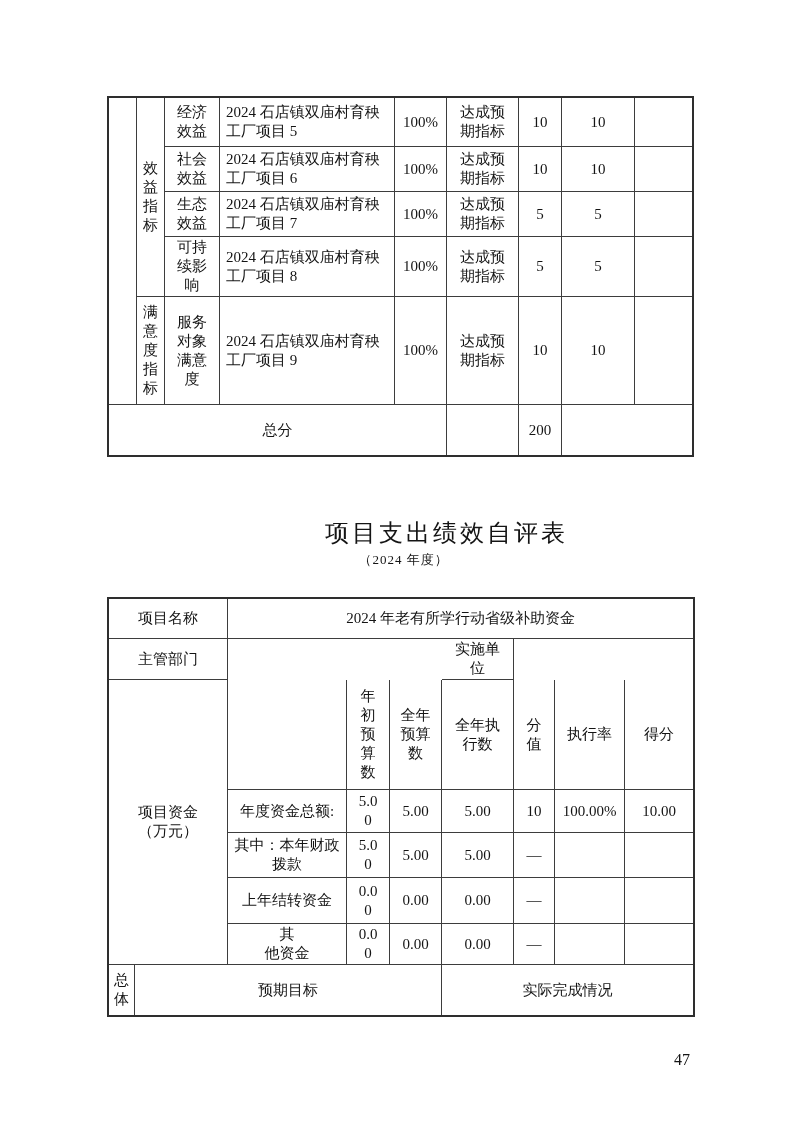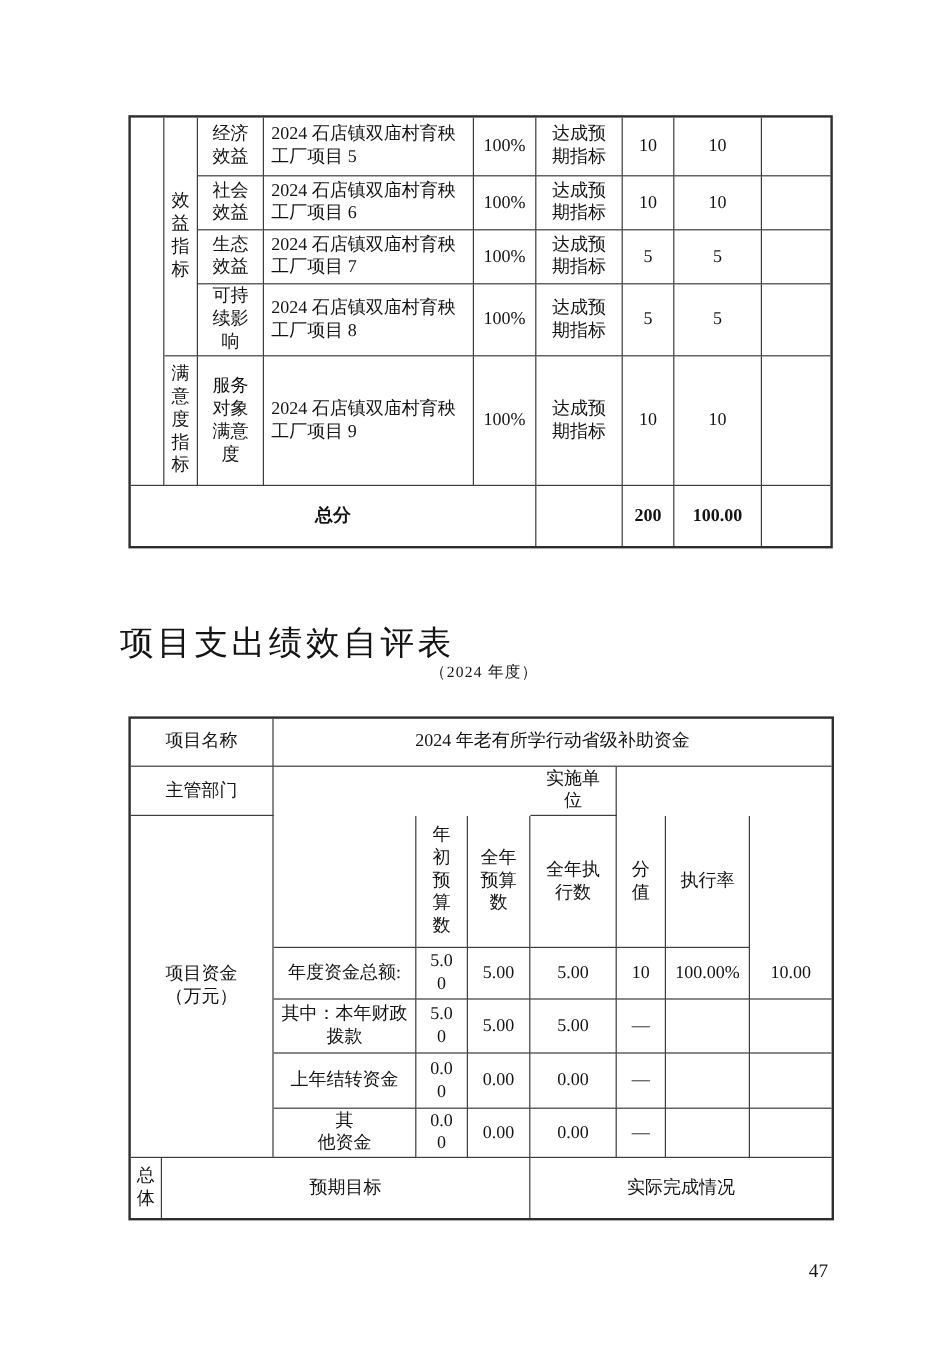--- a/index.html
+++ b/index.html
@@ -12,23 +12,23 @@
   .t2{left:107px;top:597px;
       grid-template-columns:26px 93px 119px 43px 52px 72px 41px 70px 68px;
       grid-template-rows:40px 41px 110px 43px 45px 46px 41px 50px;}
   .cell{border-right:1px solid #3d3d3d;border-bottom:1px solid #3d3d3d;
         display:flex;align-items:center;justify-content:center;
         text-align:center;white-space:pre-line;font-size:15px;line-height:19px;
         padding:1px 2px;box-sizing:border-box;overflow:hidden;}
   .cell.left{justify-content:flex-start;text-align:left;padding-left:6px;}
   .noR{border-right:none;}
   .noB{border-bottom:none;}
-  .bold{font-weight:bold;}
-  .t2-title{position:absolute;left:100px;right:0;top:517px;text-align:left;
-            font-size:28px;letter-spacing:3px;}
+  .bold{font-weight:normal;}
+  .t2-title{position:absolute;left:100px;right:0;top:517px;text-align:center;
+            font-size:24px;letter-spacing:3px;}
   .t2-sub{position:absolute;left:14px;right:0;top:551px;text-align:center;
           font-size:13px;letter-spacing:1px;}
   .pageno{position:absolute;left:660px;top:1051px;width:44px;text-align:center;
           font-size:16px;}
 </style>
 </head>
 <body>
 
 <div class="page">
 
@@ -98,21 +98,20 @@
     <div class="cell" style="grid-area:5/5/6/6">100%</div>
     <div class="cell" style="grid-area:5/6/6/7">达成预
 期指标</div>
     <div class="cell" style="grid-area:5/7/6/8">10</div>
     <div class="cell" style="grid-area:5/8/6/9">10</div>
     <div class="cell noR" style="grid-area:5/9/6/10"></div>
 
     <div class="cell bold noB" style="grid-area:6/1/7/6">总分</div>
     <div class="cell noB" style="grid-area:6/6/7/7"></div>
     <div class="cell bold noB" style="grid-area:6/7/7/8">200</div>
-    <div class="cell bold noB" style="grid-area:6/8/7/9">100.00</div>
     <div class="cell noR noB" style="grid-area:6/9/7/10"></div>
   </div>
 
   <div class="t2-title">项目支出绩效自评表</div>
   <div class="t2-sub">（2024 年度）</div>
 
   <div class="tbl t2">
 
     <div class="cell" style="grid-area:1/1/2/3">项目名称</div>
     <div class="cell noR" style="grid-area:1/3/2/10">2024 年老有所学行动省级补助资金</div>
@@ -130,20 +129,21 @@
 算
 数</div>
     <div class="cell" style="grid-area:3/5/4/6">全年
 预算
 数</div>
     <div class="cell" style="grid-area:3/6/4/7">全年执
 行数</div>
     <div class="cell" style="grid-area:3/7/4/8">分
 值</div>
     <div class="cell" style="grid-area:3/8/4/9">执行率</div>
+    <div class="cell noR" style="grid-area:3/9/4/10">得分</div>
 
     <div class="cell" style="grid-area:4/3/5/4">年度资金总额:</div>
     <div class="cell" style="grid-area:4/4/5/5">5.0
 0</div>
     <div class="cell" style="grid-area:4/5/5/6">5.00</div>
     <div class="cell" style="grid-area:4/6/5/7">5.00</div>
     <div class="cell" style="grid-area:4/7/5/8">10</div>
     <div class="cell" style="grid-area:4/8/5/9">100.00%</div>
     <div class="cell noR" style="grid-area:4/9/5/10">10.00</div>
 

